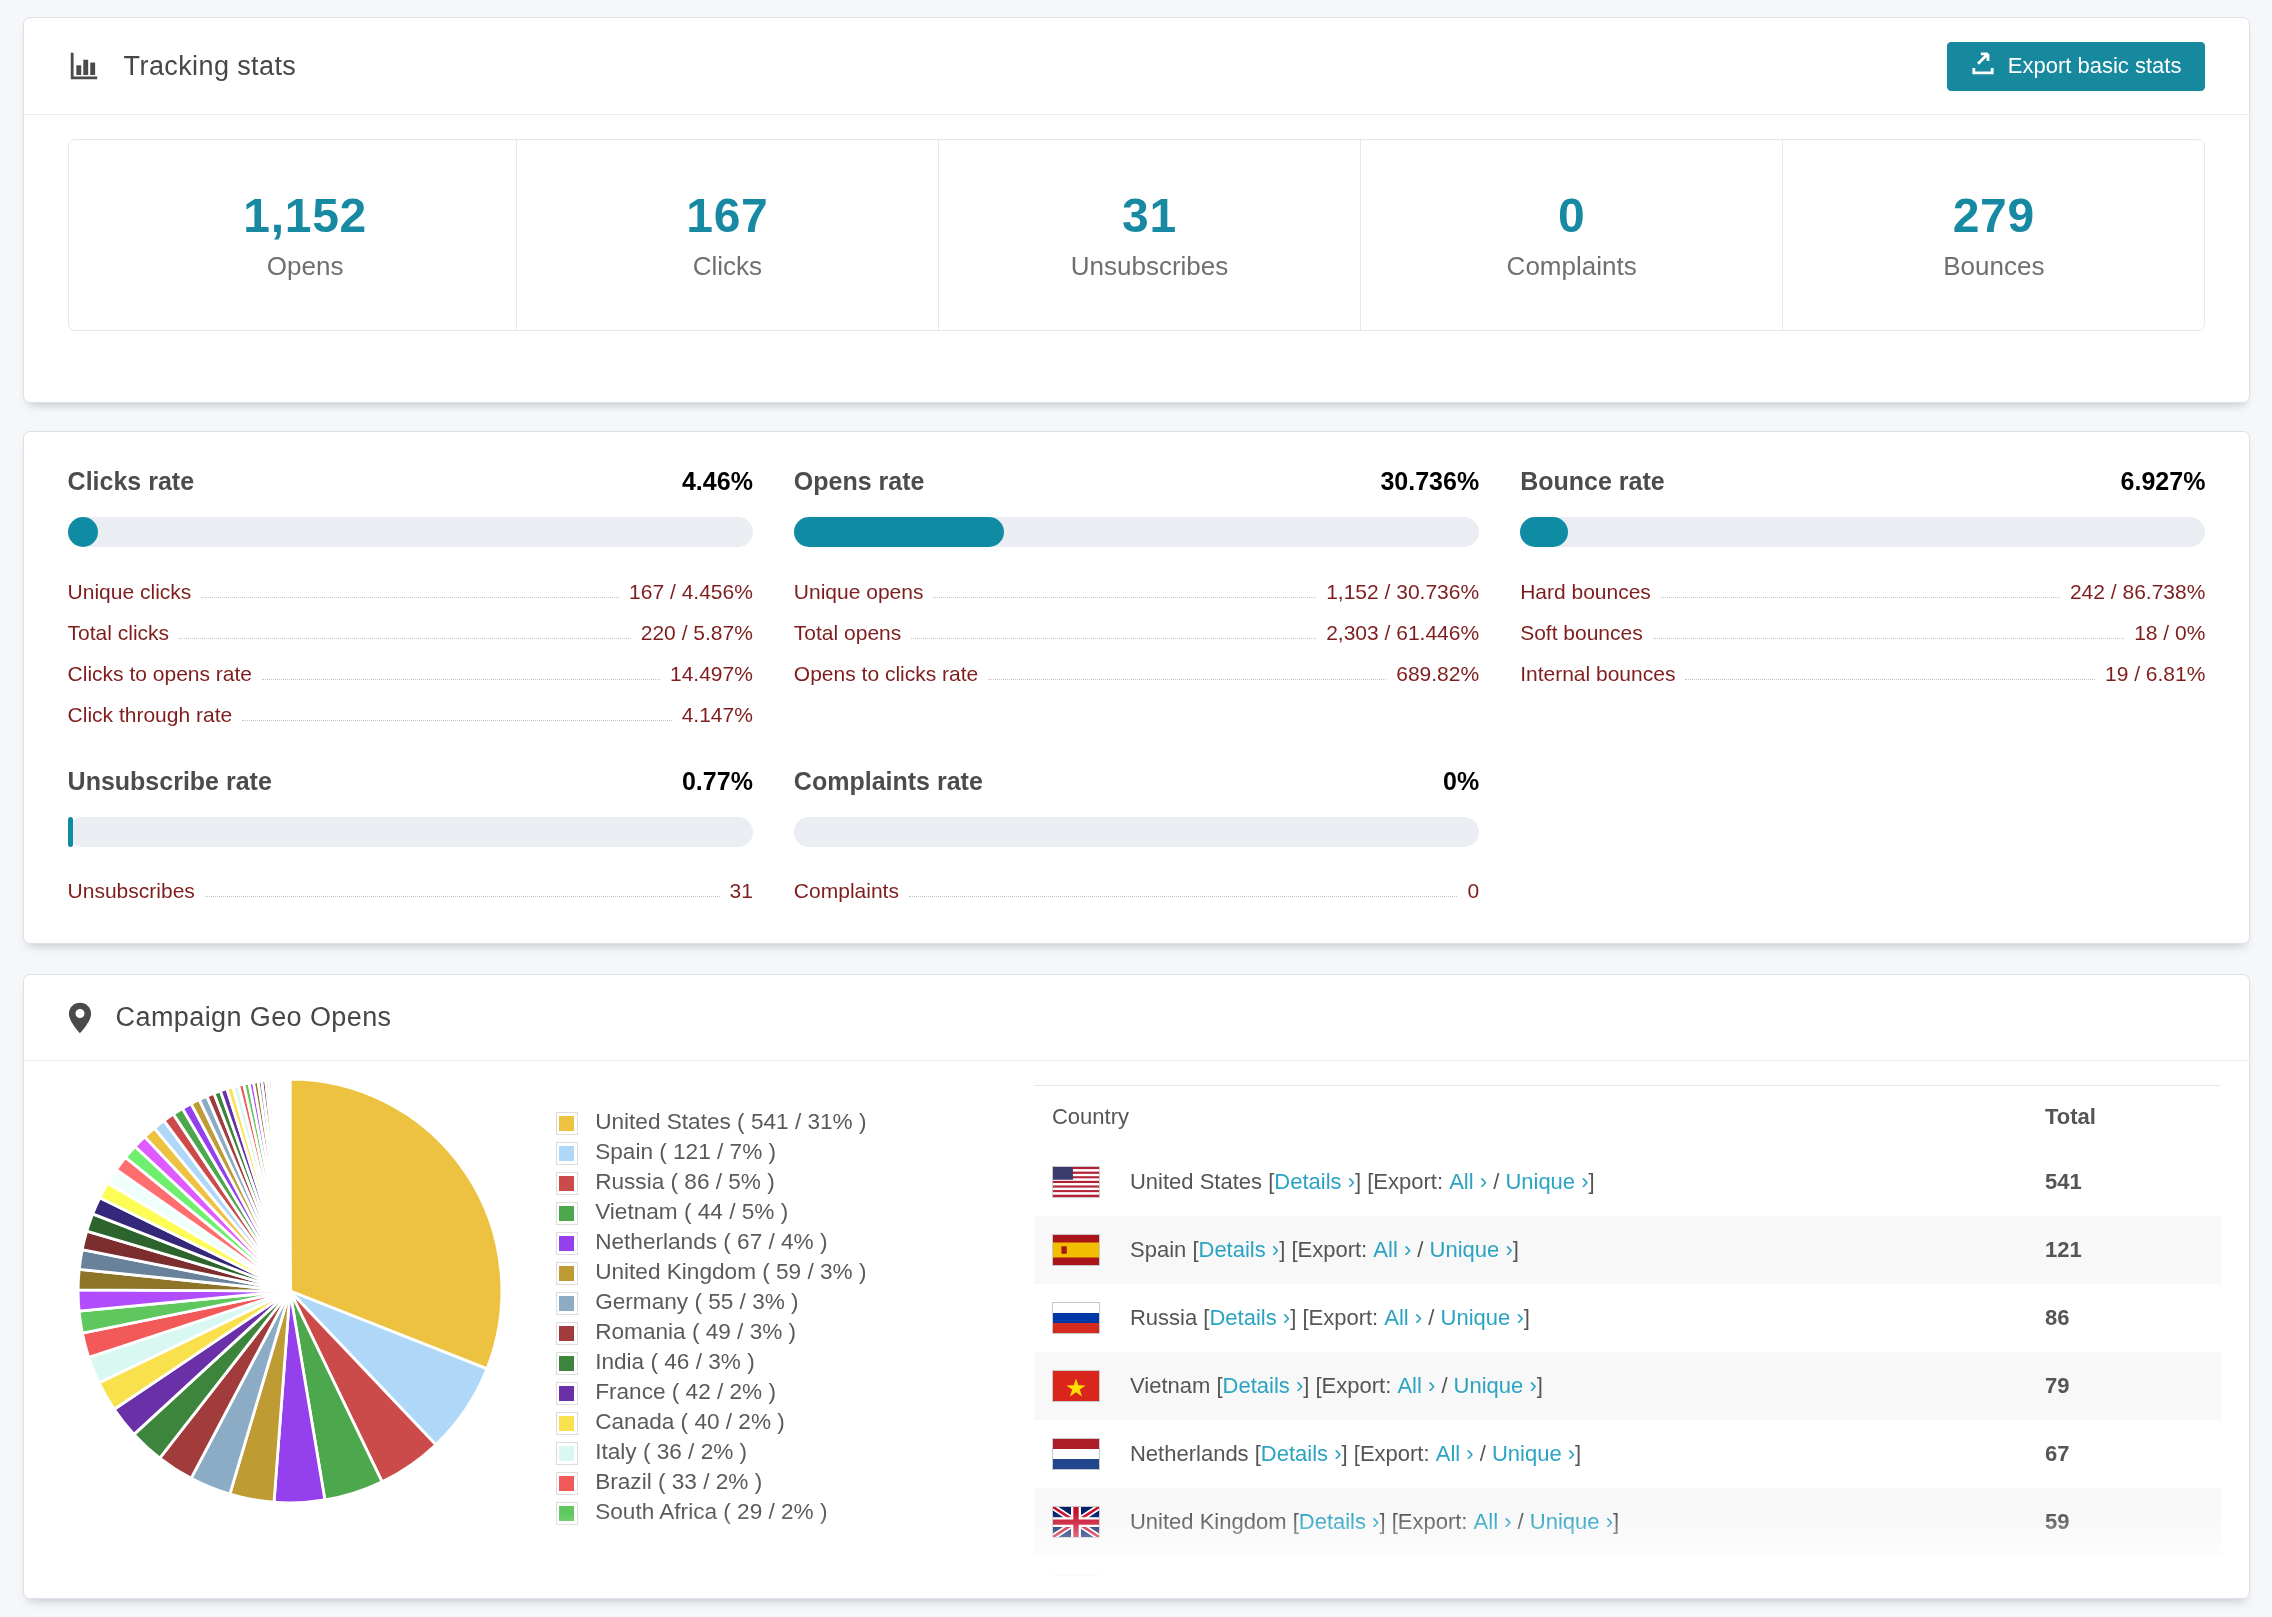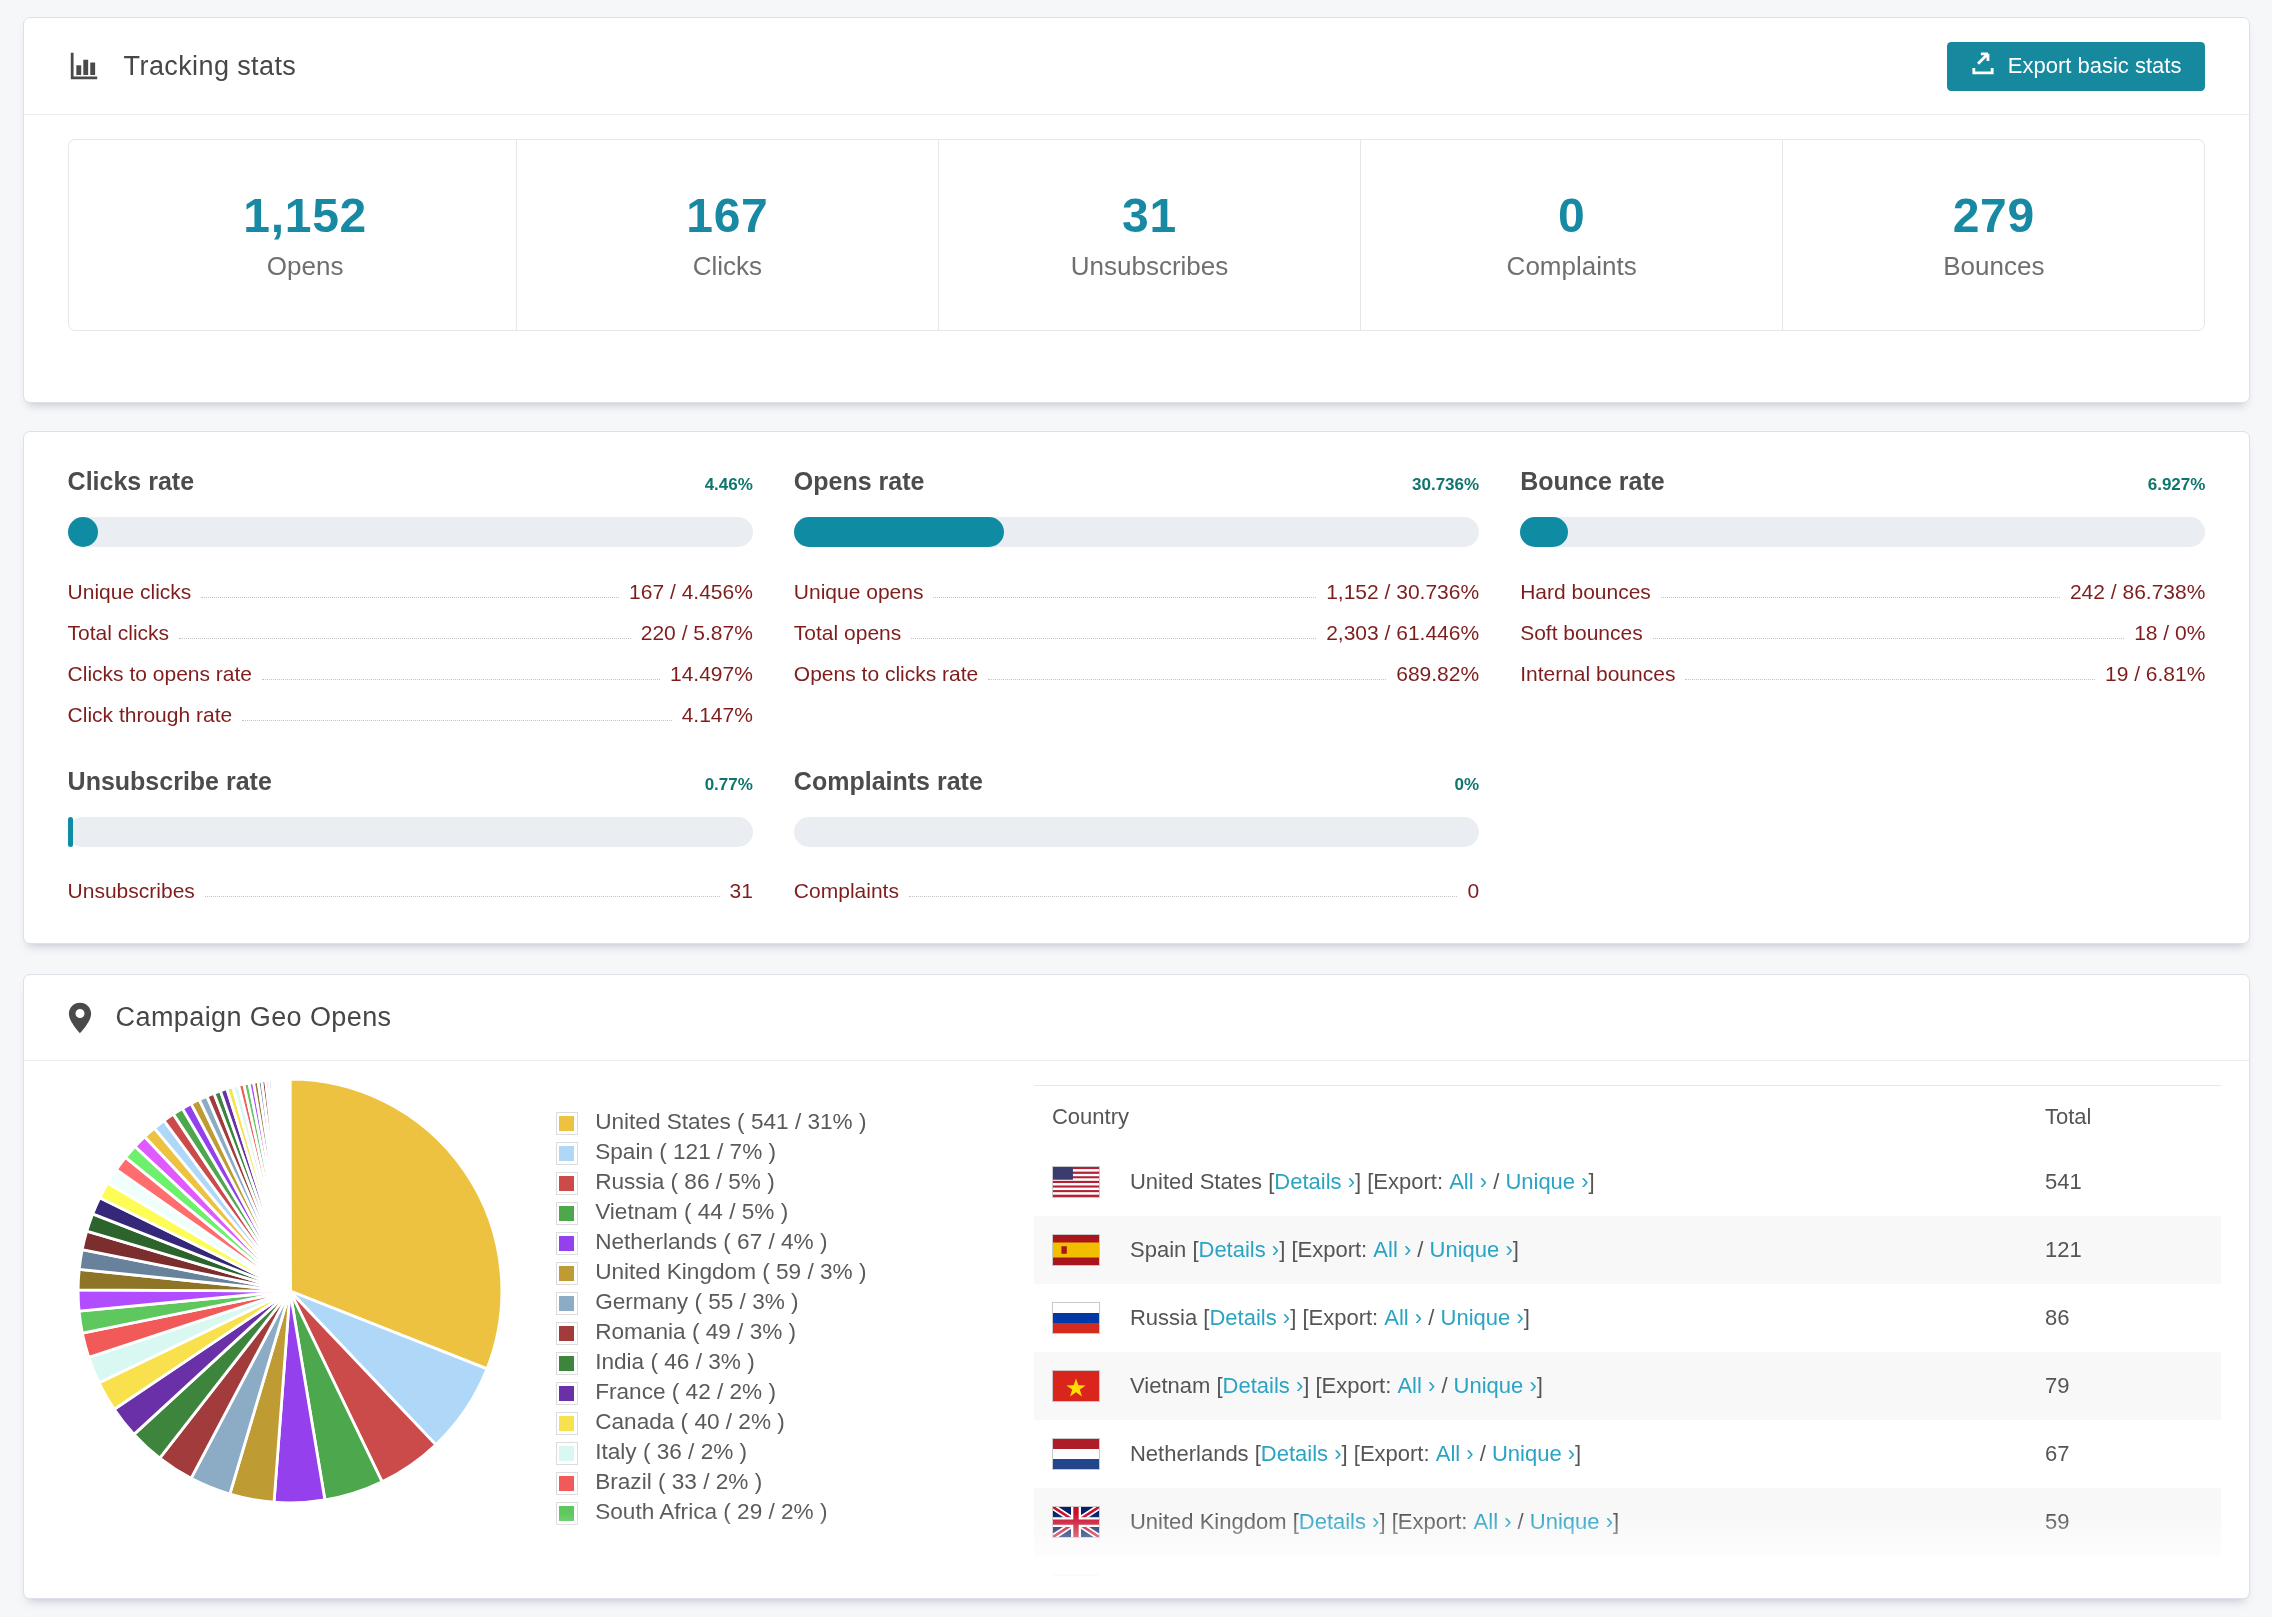--- a/index.html
+++ b/index.html
@@ -47,42 +47,42 @@
   }
   .stat-cell:last-child { border-right:none; }
   .stat-value { font-size:48px; font-weight:700; color:#1789a3; letter-spacing:0.7px; }
   .stat-label { font-size:26px; color:#6f6f6f; margin-top:8.5px; }
 
   
   .rates-card { margin-top:28px; padding:35px 44px 40px 44px; }
   .rates-grid { display:grid; grid-template-columns:1fr 1fr 1fr; column-gap:41px; row-gap:40px; }
   .rate-title-row { display:flex; justify-content:space-between; align-items:baseline; }
   .rate-title { font-size:25px; font-weight:700; color:#4c4c4c; }
-  .rate-value { font-size:17px; font-weight:700; color:#0f766e; }
+  .rate-value { font-size:25px; font-weight:700; color:#000000; }
   .bar { margin-top:21px; height:30px; background:#eaedf1; border-radius:15.5px; }
   .bar-fill { height:100%; background:#0f8ca4; border-radius:15.5px; }
   .rate-rows { margin-top:15.5px; }
   .rate-row { height:41px; display:flex; align-items:flex-end; font-size:21px; color:#7f1d1d; }
   .rate-row .dots { flex:1; border-bottom:1.4px dotted #c3c3c3; margin:0 10px 5.6px 10px; }
 
   
   .geo-card { margin-top:30px; height:625px; position:relative; overflow:hidden; }
   .geo-header { height:86px; }
   .geo-body { display:flex; align-items:flex-start; padding:0 28px 0 40px; }
   .pie-box { width:452px; height:452px; margin-top:4.2px; flex:0 0 auto; }
   .legend { margin:44px 0 0 40px; flex:0 0 auto; width:395px; }
   .legend-item { display:flex; align-items:flex-end; height:30px; font-size:22.6px; color:#5a5a5a; }
   .swatch { width:22.6px; height:22.6px; border:1.4px solid #dcdcdc; background:#fff; padding:2.1px; margin-right:17px; flex:0 0 auto; }
   .swatch i { display:block; width:15.5px; height:15.5px; }
 
   .geo-table { flex:1; margin-left:83px; margin-top:24px; border-top:1.4px solid #e8e8e8; }
   .trow { display:flex; align-items:center; height:68px; padding:0 18.4px; font-size:22px; color:#555; }
   .trow.thead { height:62px; font-weight:500; }
   .trow .country-cell { flex:1; display:flex; align-items:center; white-space:nowrap; }
-  .trow .total-cell { width:158px; }
+  .trow .total-cell { width:158px;font-weight:bold; }
   .trow.data:nth-child(odd) { background:#f8f8f8; }
   .flag { width:48px; height:32px; margin-right:30px; border:0.7px solid #c9c9c9; flex:0 0 auto; background:#fff; }
   .flag svg { display:block; width:100%; height:100%; }
   .geo-table a { color:#2ba3c2; text-decoration:none; cursor:pointer; }
   .brk { color:#555; }
   .fade-overlay {
     position:absolute; left:1.4px; right:1.4px; bottom:0; height:85px;
     background:linear-gradient(to bottom, rgba(255,255,255,0), #ffffff 75%);
     pointer-events:none;
   }

